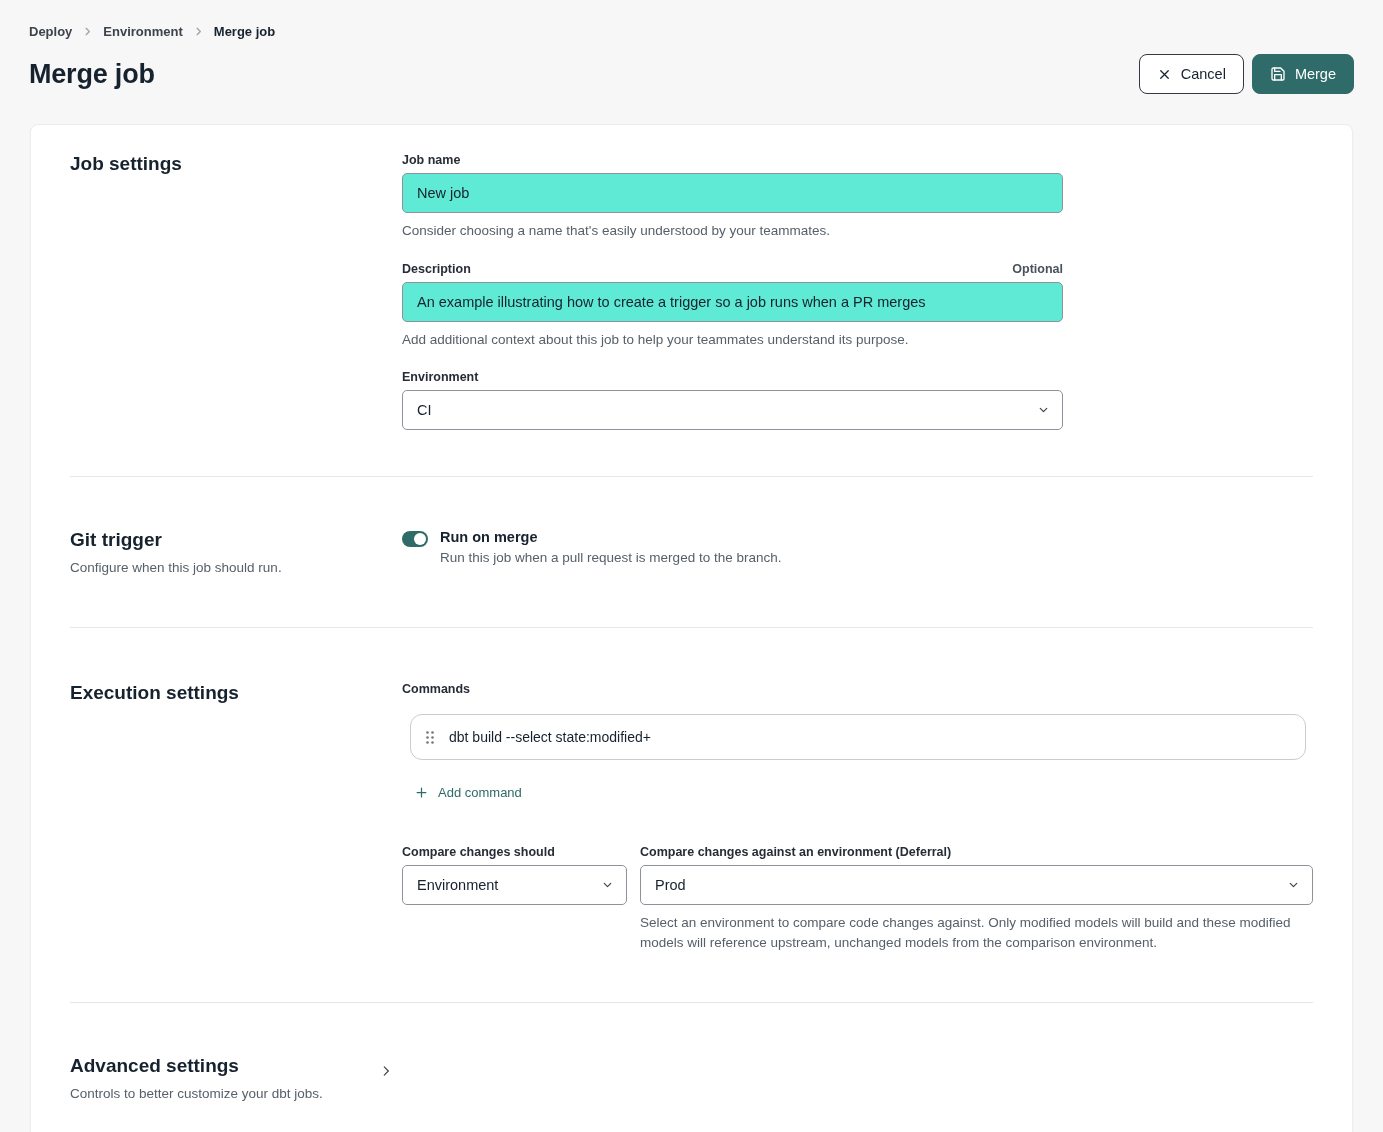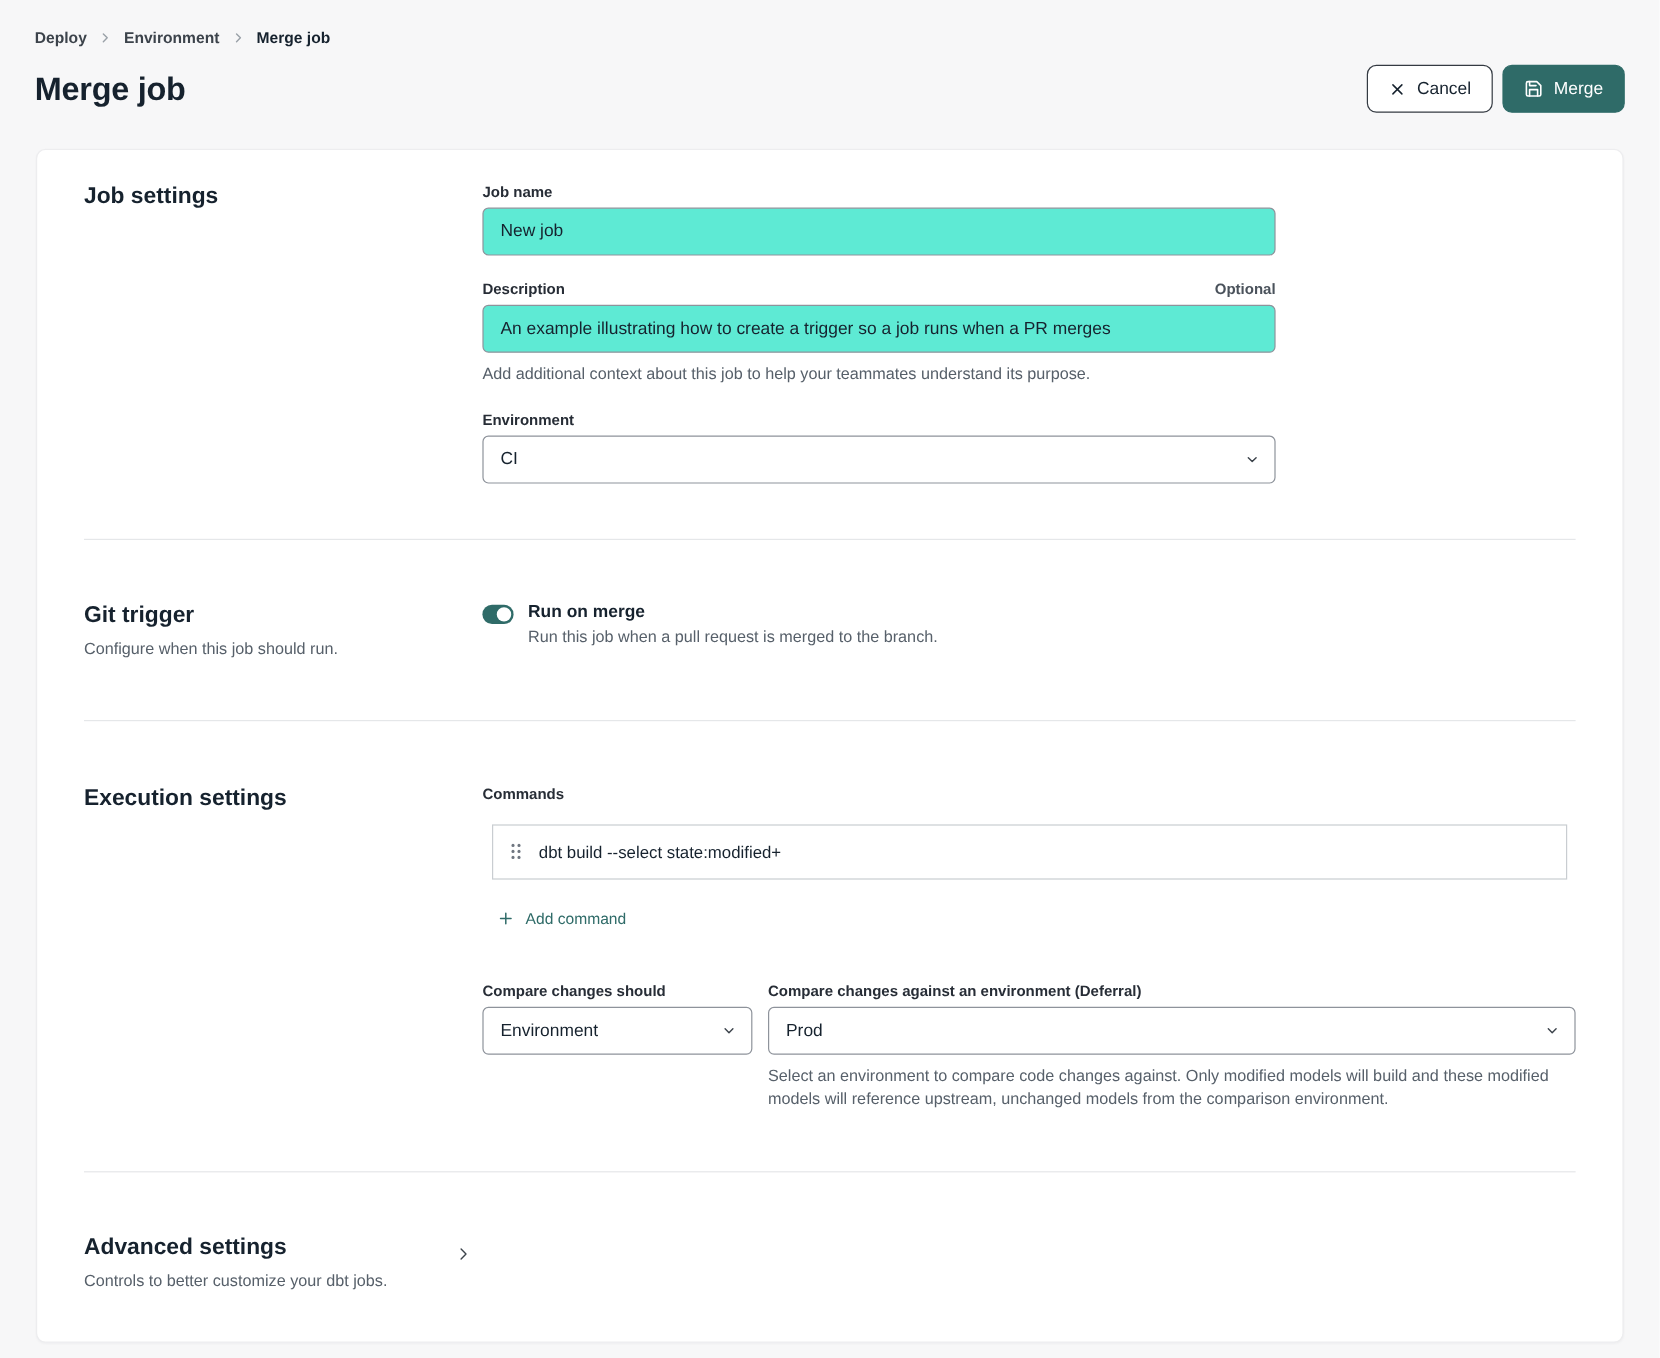--- a/index.html
+++ b/index.html
@@ -85,21 +85,21 @@
     position: absolute; top: 2px; right: 2px;
     width: 12px; height: 12px; border-radius: 50%; background: #ffffff;
   }
   .toggle-text { margin-left: 12px; }
   .toggle-label { font-size: 14.5px; font-weight: 700; color: #16222e; }
   .toggle-desc { font-size: 13.5px; color: #57606a; margin-top: 5px; }
 
   
   .command-row {
     margin: 18px 7px 0 8px;
-    height: 46px; border: 1px solid #c9cdd1; border-radius: 0;
+    height: 46px; border: 1px solid #c9cdd1; border-radius: 12px;
     display: flex; align-items: center; padding: 0 14px;
     background: #ffffff; cursor: text;
   }
   .drag-handle { color: #6f7680; display: flex; margin-right: 14px; cursor: grab; }
   .command-text { font-size: 14px; color: #16222e; }
   .add-command {
     margin: 25px 0 0 12px;
     display: inline-flex; align-items: center; gap: 9px;
     background: none; border: none; cursor: pointer;
     color: #2f6b68; font-size: 13px; font-family: "Liberation Sans", sans-serif;
@@ -163,20 +163,21 @@
   <div class="card">
 
     <section class="section sec-job">
       <div>
         <h2 class="sec-heading">Job settings</h2>
       </div>
       <div>
         <div class="field field-narrow">
           <label class="field-label">Job name</label>
           <input class="text-input" type="text" value="New job" style="">
+          <p class="helper">Consider choosing a name that's easily understood by your teammates.</p>
         </div>
         <div class="field field-narrow">
           <div class="label-row">
             <label class="field-label">Description</label>
             <span class="optional-tag">Optional</span>
           </div>
           <input class="text-input" type="text" value="An example illustrating how to create a trigger so a job runs when a PR merges" style="">
           <p class="helper">Add additional context about this job to help your teammates understand its purpose.</p>
         </div>
         <div class="field field-narrow">

